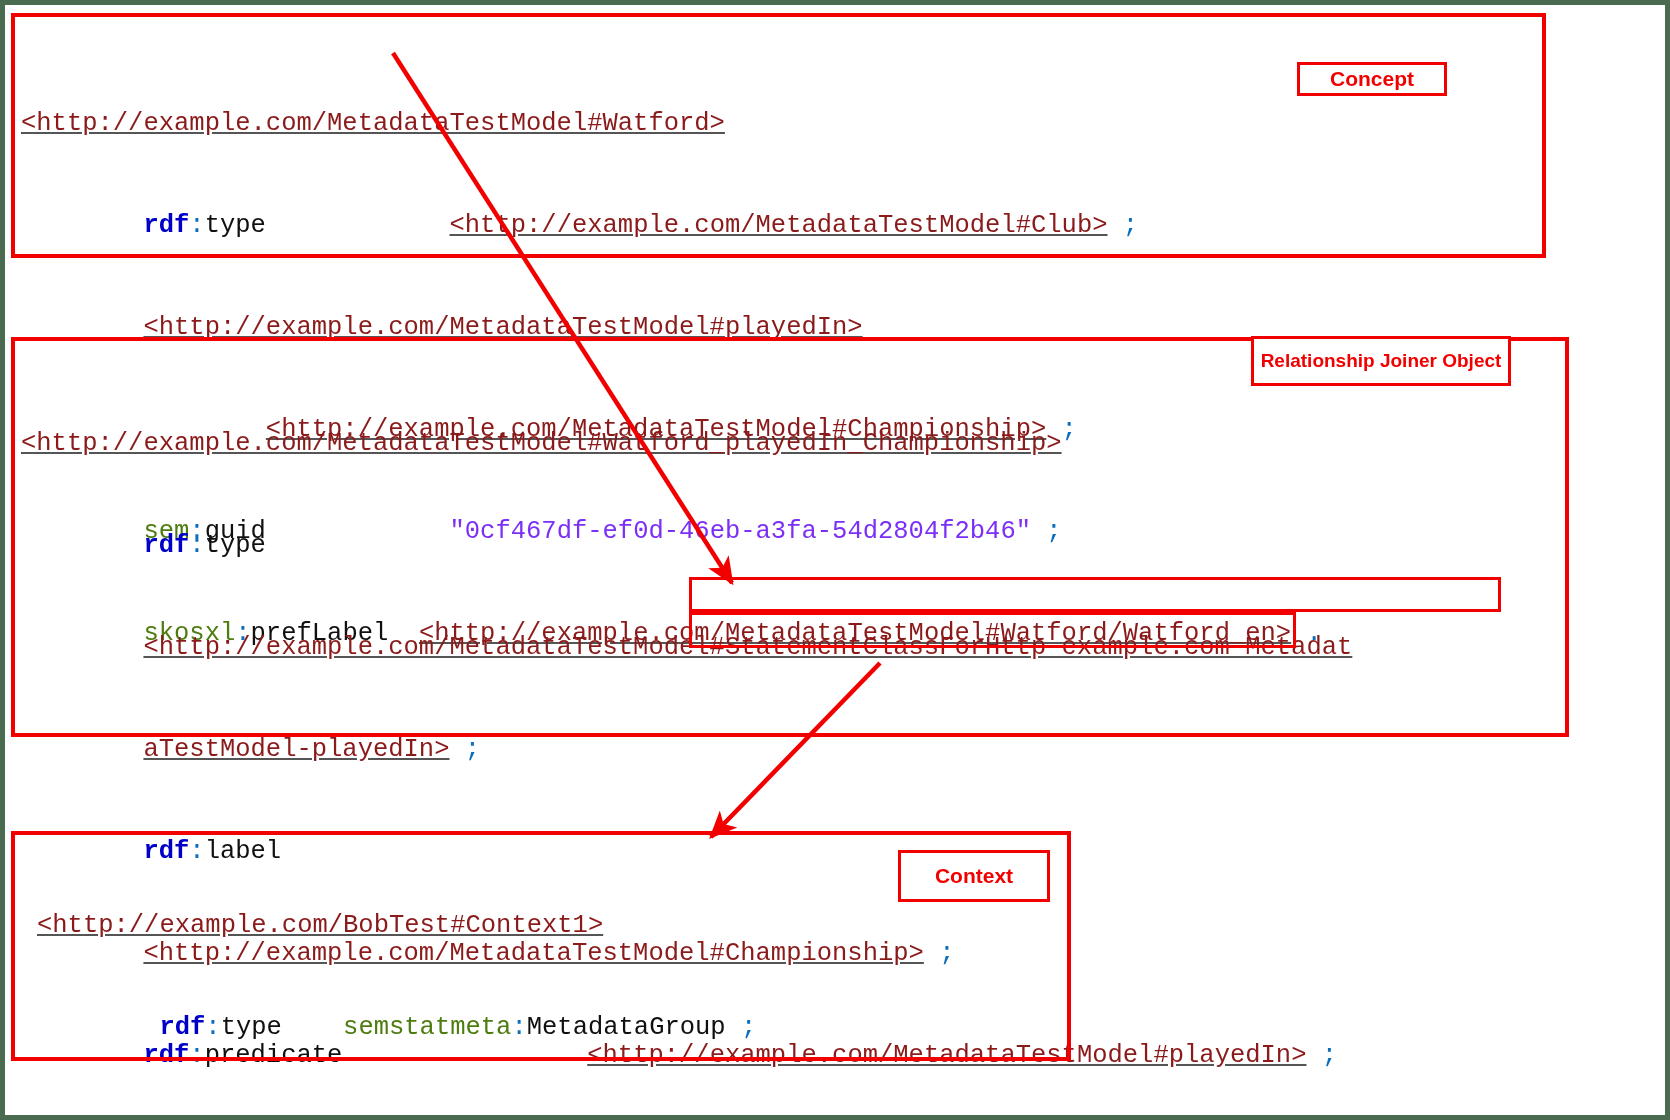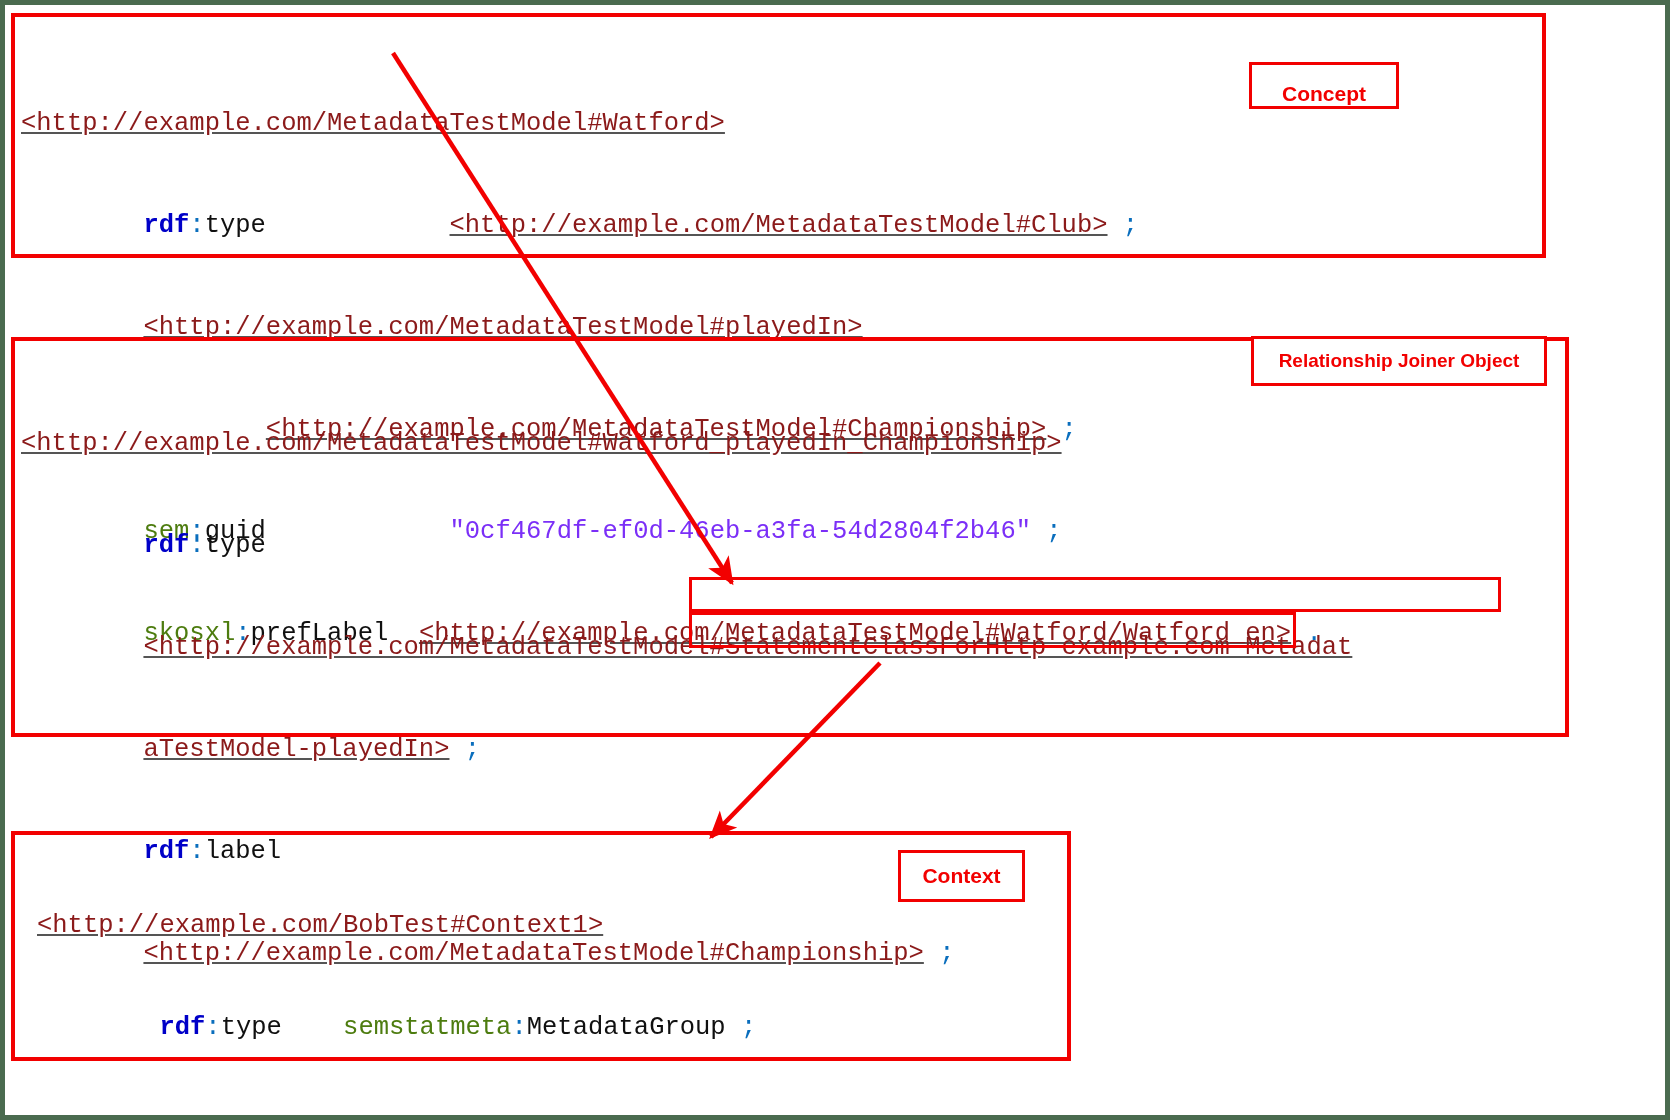--- a/index.html
+++ b/index.html
@@ -87,58 +87,59 @@
     <div class="code" style="padding-left:6px; padding-top:16px;">
       <span class="ln"><span class="uri">&lt;http://example.com/MetadataTestModel#Watford&gt;</span></span>
       <span class="ln"><span class="plain">        </span><span class="pfx-b">rdf</span><span class="colon">:</span><span class="local">type</span><span class="plain">            </span><span class="uri">&lt;http://example.com/MetadataTestModel#Club&gt;</span><span class="punc"> ;</span></span>
       <span class="ln"><span class="plain">        </span><span class="uri">&lt;http://example.com/MetadataTestModel#playedIn&gt;</span></span>
       <span class="ln"><span class="plain">                </span><span class="uri">&lt;http://example.com/MetadataTestModel#Championship&gt;</span><span class="punc"> ;</span></span>
       <span class="ln"><span class="plain">        </span><span class="pfx">sem</span><span class="colon">:</span><span class="local">guid</span><span class="plain">            </span><span class="lit">"0cf467df-ef0d-46eb-a3fa-54d2804f2b46"</span><span class="punc"> ;</span></span>
       <span class="ln"><span class="plain">        </span><span class="pfx">skosxl</span><span class="colon">:</span><span class="local">prefLabel</span><span class="plain">  </span><span class="uri">&lt;http://example.com/MetadataTestModel#Watford/Watford_en&gt;</span><span class="punc"> .</span></span>
     </div>
   </div>
 
-  <div class="callout" style="left:1244px; top:57px; width:150px; height:47px; font-size:21px;align-items:flex-end;">
+  <div class="callout" style="left:1292px; top:57px; width:150px; height:34px; font-size:21px;">
     <span>Concept</span>
   </div>
 
   <div class="turtle-block" style="left:6px; top:332px; width:1558px; height:400px;">
     <div class="code" style="padding-left:6px; padding-top:12px;">
       <span class="ln"><span class="uri">&lt;http://example.com/MetadataTestModel#Watford_playedIn_Championship&gt;</span></span>
       <span class="ln"><span class="plain">        </span><span class="pfx-b">rdf</span><span class="colon">:</span><span class="local">type</span></span>
       <span class="ln"><span class="plain">        </span><span class="uri">&lt;http://example.com/MetadataTestModel#StatementClassForHttp-example.com-Metadat</span></span>
       <span class="ln"><span class="plain">        </span><span class="uri">aTestModel-playedIn&gt;</span><span class="punc"> ;</span></span>
       <span class="ln"><span class="plain">        </span><span class="pfx-b">rdf</span><span class="colon">:</span><span class="local">label</span></span>
       <span class="ln"><span class="plain">        </span><span class="uri">&lt;http://example.com/MetadataTestModel#Championship&gt;</span><span class="punc"> ;</span></span>
+      <span class="ln"><span class="plain">        </span><span class="pfx-b">rdf</span><span class="colon">:</span><span class="local">predicate</span><span class="plain">                </span><span class="uri">&lt;http://example.com/MetadataTestModel#playedIn&gt;</span><span class="punc"> ;</span></span>
       
       
       
     </div>
   </div>
 
-  <div class="callout" style="left:1246px; top:331px; width:296px; height:50px; font-size:19px;">
+  <div class="callout" style="left:1246px; top:331px; width:260px; height:50px; font-size:19px;">
     <span>Relationship Joiner Object</span>
   </div>
 
   <div class="hl" style="left:684px; top:572px; width:812px; height:35px;"></div>
   <div class="hl" style="left:684px; top:607px; width:607px; height:36px;"></div>
 
   <div class="turtle-block" style="left:6px; top:826px; width:1060px; height:230px;padding-left:16px;">
     <div class="code" style="padding-left:6px; padding-top:-2px;">
       <span class="ln"><span class="uri">&lt;http://example.com/BobTest#Context1&gt;</span></span>
       <span class="ln"><span class="plain">        </span><span class="pfx-b">rdf</span><span class="colon">:</span><span class="local">type</span><span class="plain">    </span><span class="pfx">semstatmeta</span><span class="colon">:</span><span class="local">MetadataGroup</span><span class="punc"> ;</span></span>
       <span class="ln"><span class="plain">        </span><span class="pfx">rdfs</span><span class="colon">:</span><span class="local">label</span><span class="plain">  </span><span class="lit">"2007-2015"</span><span class="punc"> ;</span></span>
       
       
       
       
     </div>
   </div>
 
-  <div class="callout" style="left:893px; top:845px; width:127px; height:52px; font-size:21px;">
+  <div class="callout" style="left:893px; top:845px; width:152px; height:52px; font-size:21px;">
     <span>Context</span>
   </div>
 
   <svg class="arrows" viewBox="0 0 1670 1120">
     <defs>
       <marker id="arrowhead" markerWidth="7" markerHeight="7" refX="5.6" refY="3.0" orient="auto" markerUnits="strokeWidth">
         <path d="M0,0.3 L6.2,3.0 L0,5.7 L1.6,3.0 Z" fill="#f20000"></path>
       </marker>
     </defs>
     <line x1="388" y1="48" x2="727" y2="578" stroke="#f20000" stroke-width="4.5" marker-end="url(#arrowhead)"></line>

